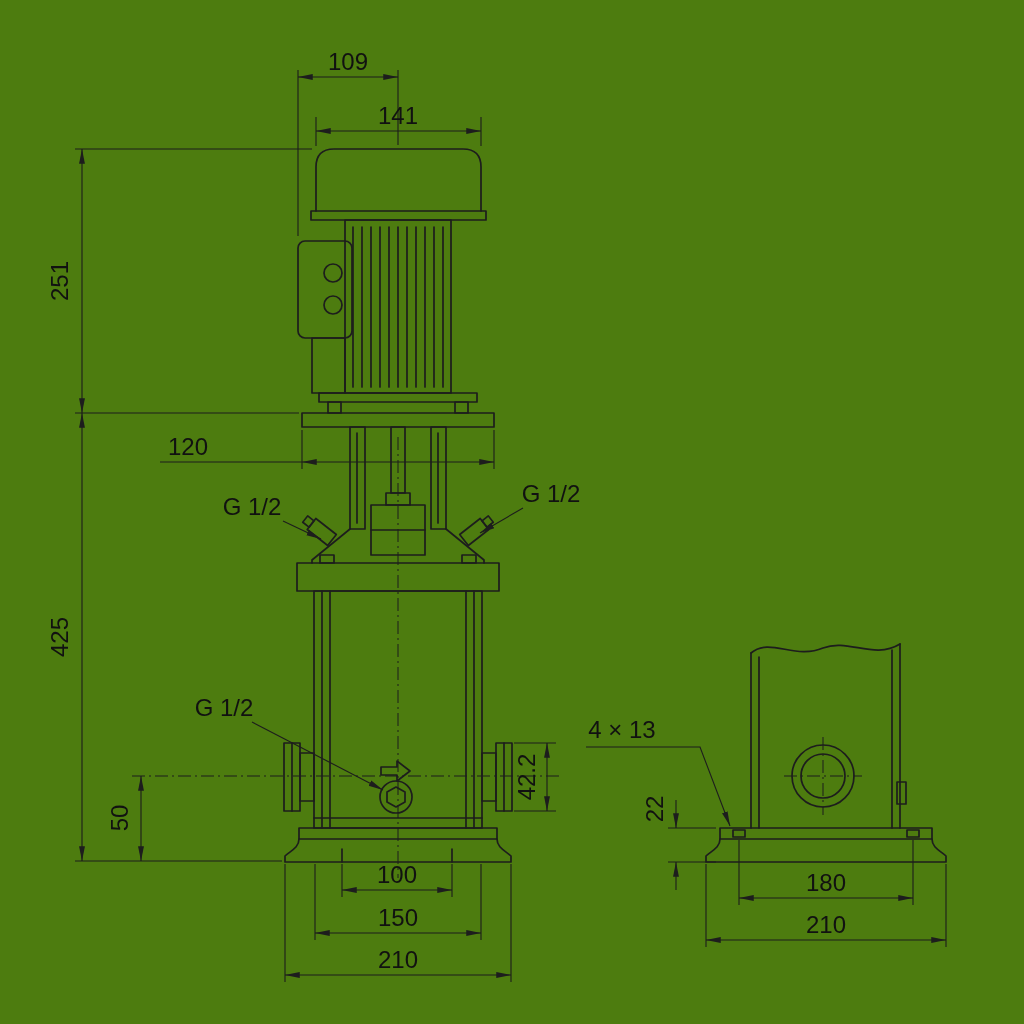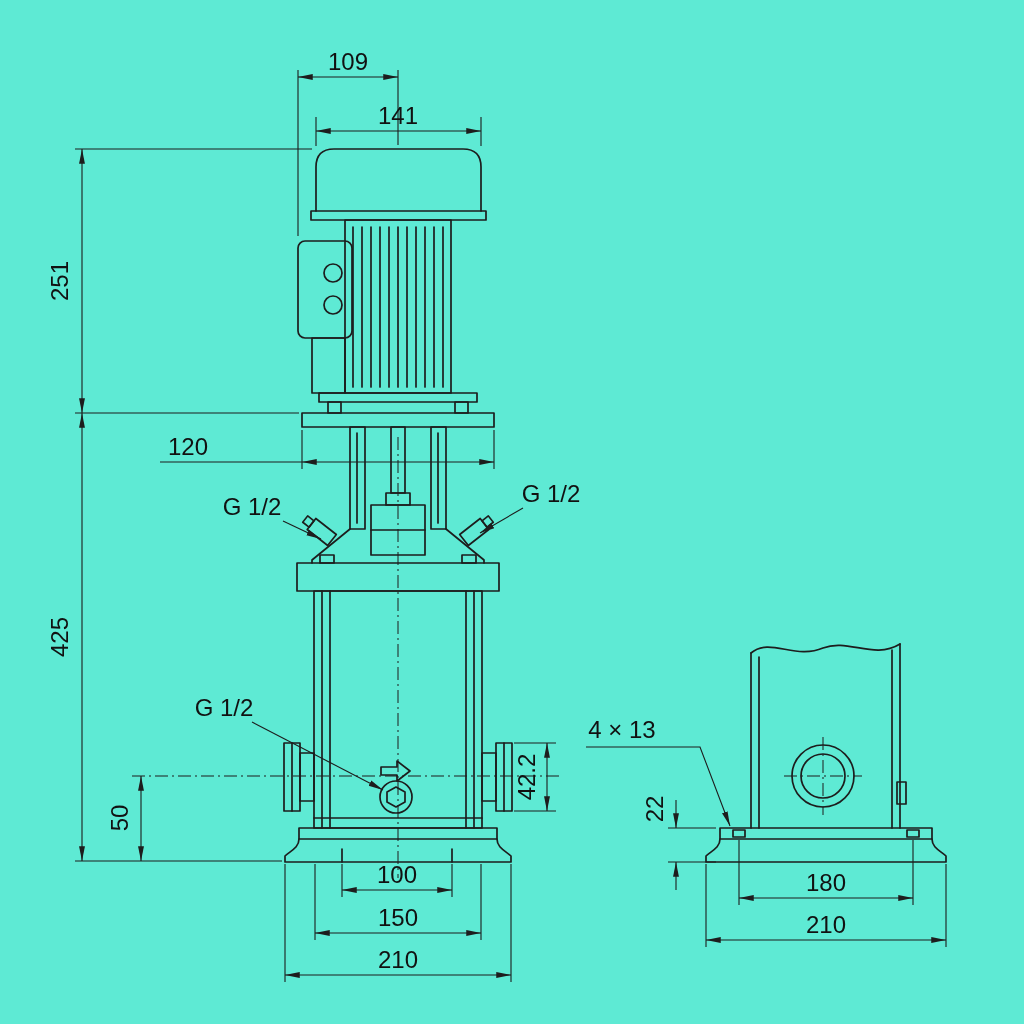--- a/index.html
+++ b/index.html
@@ -1,17 +1,17 @@
 <!DOCTYPE html>
 <html><head>
 <meta charset="utf-8">
 <style>
   html,body{margin:0;padding:0;background:#ffffff;}
   .stage{
-    width:1024px;height:1024px;position:relative;background:#5eead4;
+    width:1024px;height:1024px;position:relative;background:#4d7c0f;
     font-family:"Liberation Sans",sans-serif;overflow:hidden;
   }
   svg{display:block;width:1024px;height:1024px;}
   .obj{fill:none;stroke:#1d1d1d;stroke-width:1.7;stroke-linejoin:round;stroke-linecap:round;}
   .dim{fill:none;stroke:#1d1d1d;stroke-width:1.1;}
   .cl{fill:none;stroke:#1d1d1d;stroke-width:1;stroke-dasharray:13 4 2 4;}
   .dimtxt text{
     font-family:"Liberation Sans",sans-serif;
     font-size:24px;fill:#111111;stroke:none;
   }

